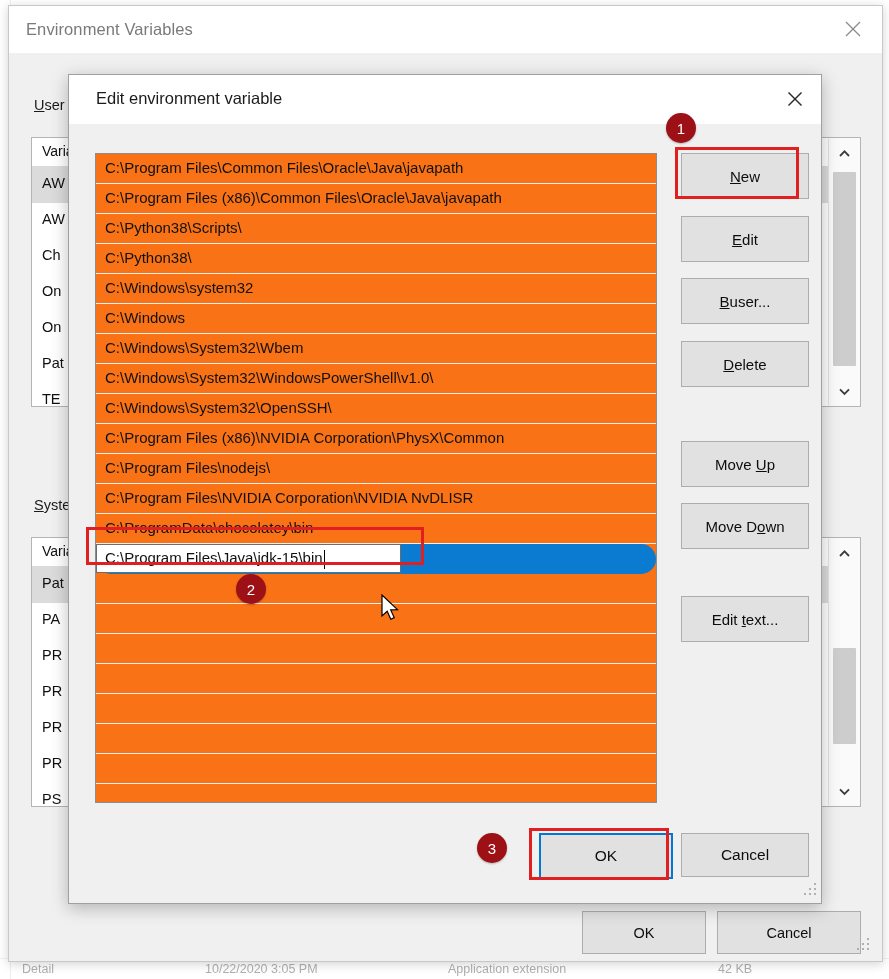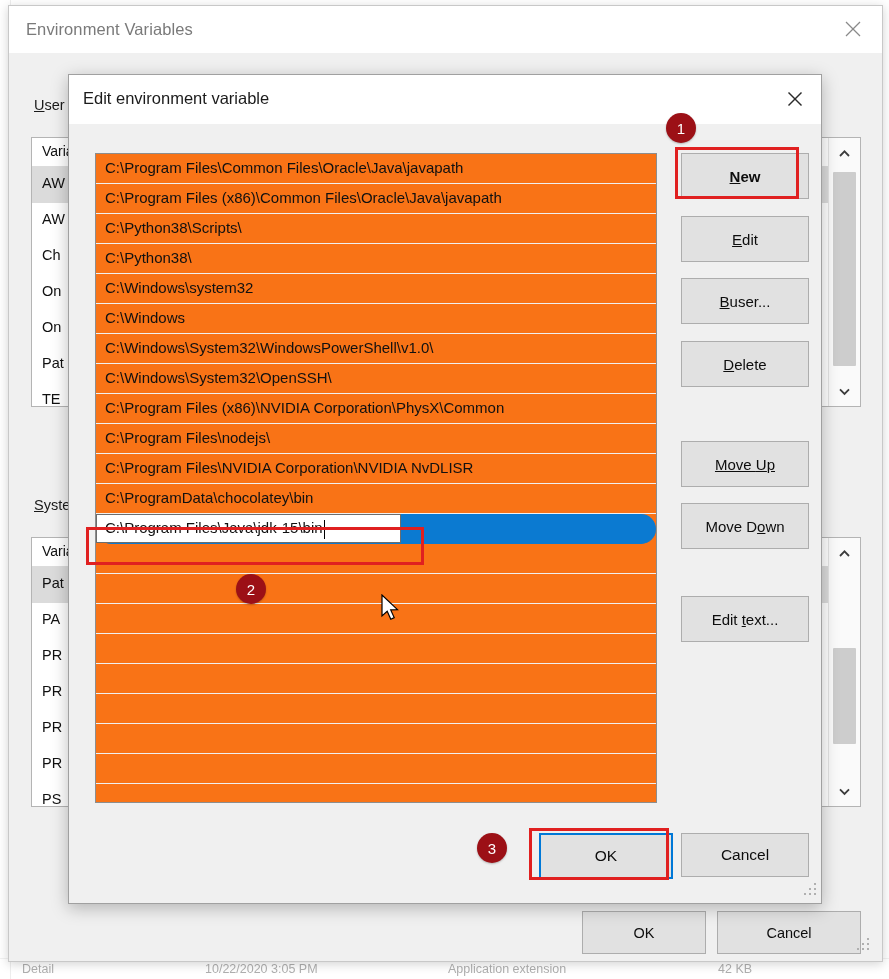--- a/index.html
+++ b/index.html
@@ -182,21 +182,21 @@
     box-shadow: 0 4px 16px rgba(0,0,0,.26);
   }
   .edit-titlebar {
     position: absolute;
     left: 0; top: 0;
     width: 100%; height: 49px;
     background: #ffffff;
   }
   .edit-title {
     position: absolute;
-    left: 14px; top: 14px;
+    left: 27px; top: 14px;
     font-size: 16.5px;
     color: #1b1b1b;
   }
   .edit-close {
     position: absolute;
     right: 0; top: 0;
     width: 52px; height: 47px;
     display: flex; align-items: center; justify-content: center;
     cursor: default;
   }
@@ -469,20 +469,23 @@
       <div class="path-row">
           <span class="txt">C:\Python38\</span>
         </div>
       <div class="path-row">
           <span class="txt">C:\Windows\system32</span>
         </div>
       <div class="path-row">
           <span class="txt">C:\Windows</span>
         </div>
       <div class="path-row">
+          <span class="txt">C:\Windows\System32\Wbem</span>
+        </div>
+      <div class="path-row">
           <span class="txt">C:\Windows\System32\WindowsPowerShell\v1.0\</span>
         </div>
       <div class="path-row">
           <span class="txt">C:\Windows\System32\OpenSSH\</span>
         </div>
       <div class="path-row">
           <span class="txt">C:\Program Files (x86)\NVIDIA Corporation\PhysX\Common</span>
         </div>
       <div class="path-row">
           <span class="txt">C:\Program Files\nodejs\</span>
@@ -505,33 +508,33 @@
       <div class="path-row"></div>
       <div class="path-row"></div>
       <div class="path-row"></div>
       <div class="path-row"></div>
       <div class="path-row"></div>
       <div class="path-row"></div>
       <div class="path-row"></div>
     </div>
 
     <div class="side-buttons">
-      <div class="sbtn" style="top:78px;font-weight:bold;">
+      <div class="sbtn" style="top:78px;">
           <span><u>N</u><span>ew</span></span>
         </div>
       <div class="sbtn" style="top:141px;">
           <span><u>E</u><span>dit</span></span>
         </div>
       <div class="sbtn" style="top:203px;">
           <span><u>B</u><span>user...</span></span>
         </div>
       <div class="sbtn" style="top:266px;">
           <span><u>D</u><span>elete</span></span>
         </div>
-      <div class="sbtn" style="top:366px;text-decoration:underline;">
+      <div class="sbtn" style="top:366px;">
           <span><span>Move </span><u>U</u><span>p</span></span>
         </div>
       <div class="sbtn" style="top:428px;">
           <span><span>Move D</span><u>o</u><span>wn</span></span>
         </div>
       <div class="sbtn" style="top:521px;">
           <span><span>Edit </span><u>t</u><span>ext...</span></span>
         </div>
     </div>
 

